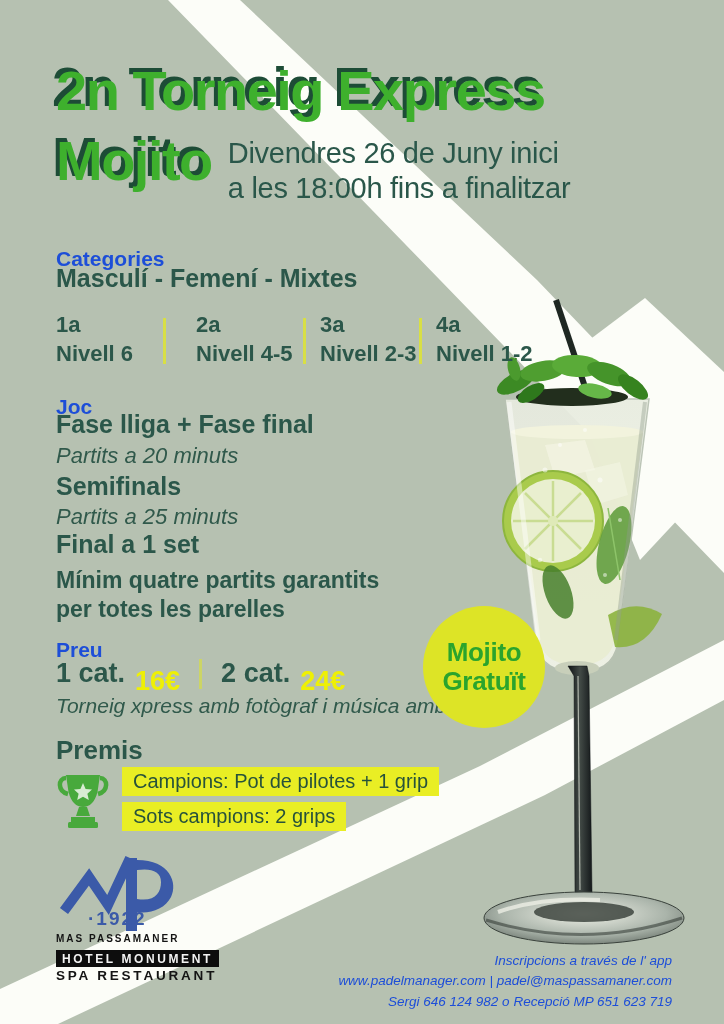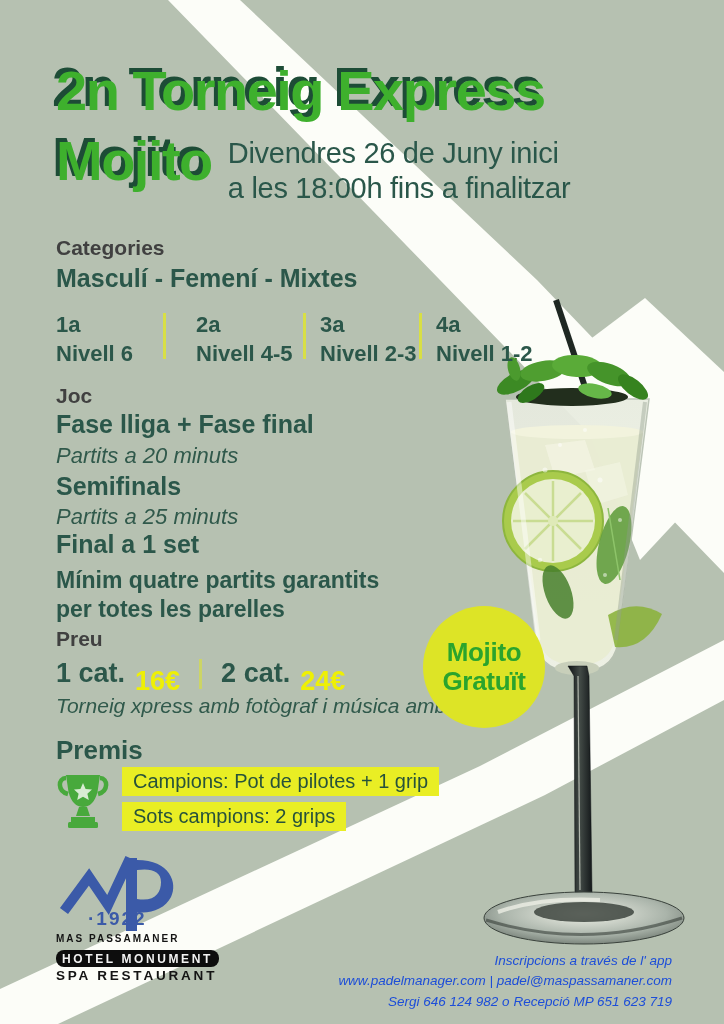--- a/index.html
+++ b/index.html
@@ -16,25 +16,25 @@
     font-size:56px; font-weight:800; letter-spacing:-1.5px;
     color:#3eb02d; text-shadow:-4px -4px 0 #1d4c36; white-space:nowrap;
   }
   .title-row1{left:56px; top:58px;}
   .title-row2{left:56px; top:128px; display:flex; align-items:flex-start;}
   .date-block{
     margin-left:16px; margin-top:8px; font-size:29px; font-weight:500;
     color:#2a574a; line-height:1.2; white-space:nowrap; letter-spacing:-0.3px;
   }
 
-  .sec-label{color:#404040; font-size:21px; font-weight:700;}
+  .sec-label{color:#1d4ed8; font-size:21px; font-weight:700;margin-top:11px;}
   .lbl-categories{left:56px; top:236px;}
   .genders{left:56px; top:264px; font-size:25px; font-weight:700; white-space:nowrap;}
 
-  .cats-row{left:56px; top:310px; display:flex; align-items:flex-start;}
+  .cats-row{left:56px; top:310px; display:flex; align-items:center;}
   .cat-col{font-size:22px; font-weight:700; line-height:1.32; white-space:nowrap;}
   .w1{width:93px;} .w2{width:93px;margin-left:16px;} .w3{width:85px;}
   .cat-sep{width:3px; height:46px; background:#d8df45; margin:3px 14px 0 14px;}
 
   .lbl-joc{left:56px; top:384px;}
   .line-bold{font-size:25px; font-weight:700; white-space:nowrap;}
   .line-italic{font-size:22px; font-style:italic; font-weight:400; color:#30594b; white-space:nowrap;}
   .fase{left:56px; top:410px;}
   .fase-note{left:56px; top:443px;}
   .semis{left:56px; top:472px;text-align:right;}
@@ -55,21 +55,21 @@
 
   .badge{
     left:423px; top:606px; width:122px; height:122px; border-radius:50%;
     background:#dde426; color:#2aa42d; font-weight:800; font-size:26px;
     display:flex; flex-direction:column; align-items:center; justify-content:center;
     line-height:1.12; text-align:center; letter-spacing:-0.3px;
   }
 
   .logo-svg{left:58px; top:851px;}
   .hotel-name{left:56px; top:933px; font-size:10px; font-weight:700; letter-spacing:2px; color:#141414; white-space:nowrap;}
-  .hotel-bar{left:56px; top:950px; background:#0d0d0d; color:#f2f2f2; font-size:12px; font-weight:700; letter-spacing:2.6px; padding:2px 6px 1px 6px; white-space:nowrap;border-radius:8px;}
+  .hotel-bar{left:56px; top:950px; background:#0d0d0d; color:#f2f2f2; font-size:12px; font-weight:700; letter-spacing:2.6px; padding:2px 6px 1px 6px; white-space:nowrap;}
   .hotel-services{left:56px; top:968px; font-size:13.5px; font-weight:700; letter-spacing:2.8px; color:#141414; white-space:nowrap;}
 
   .contact{
     right:52px; top:951px; text-align:right; font-style:italic;
     font-size:13.5px; font-weight:500; color:#1d4ed8; line-height:1.5; white-space:nowrap;
   }
 </style>
 </head>
 <body>
 

